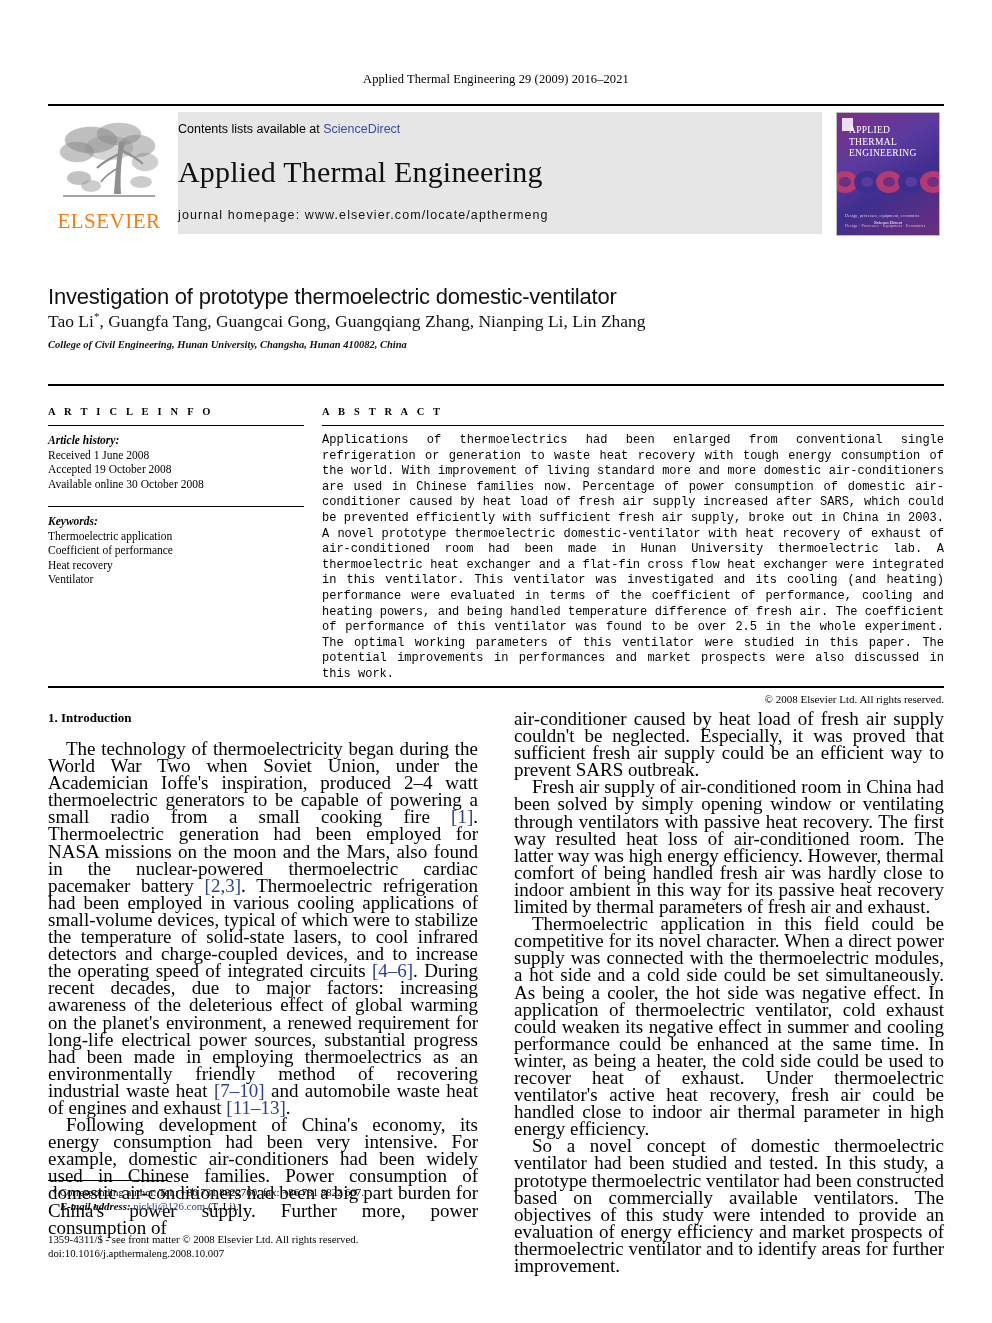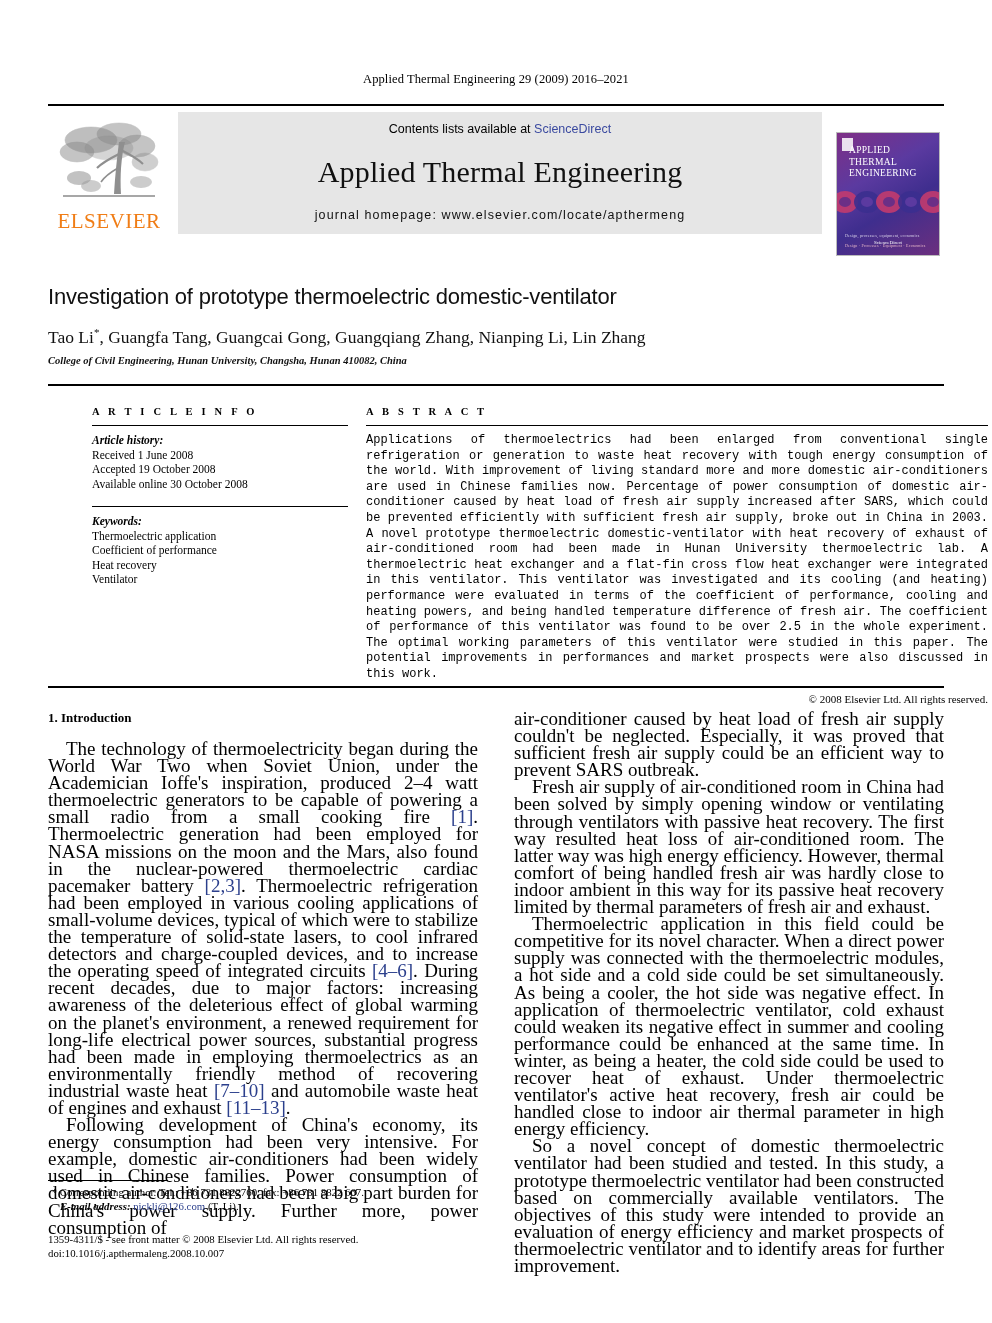--- a/index.html
+++ b/index.html
@@ -69,21 +69,21 @@
     letter-spacing: 0.5px;
     line-height: 1;
     margin-top: 1px;
   }
   .center-block {
     flex: 1 1 auto;
     background: #e6e6e6;
     display: flex;
     flex-direction: column;
     justify-content: space-between;
-    align-items: center;
+    align-items: flex-start;
     padding: 10px 0 12px 0;
     box-sizing: border-box;
     margin-left: 8px;
     margin-right: 10px;
   }
   .contents-line {
     font-family: "Liberation Sans", sans-serif;
     font-size: 12.5px;
     color: #000;
   }
@@ -109,21 +109,20 @@
     align-items: flex-start;
     justify-content: center;
   }
   .cover-img {
     width: 102px;
     height: 122px;
     border: 1px solid #bbb;
     position: relative;
     overflow: hidden;
     background: linear-gradient(150deg,#7e2f86 0%, #5b3aa0 35%, #3f2e8e 60%, #6b2f7e 100%);
-    margin-top: 20px;
   }
   .cover-title {
     position: absolute;
     top: 12px;
     left: 12px;
     right: 4px;
     color: #ffffff;
     font-family: "Liberation Serif", serif;
     font-size: 9.5px;
     line-height: 11.5px;
@@ -169,21 +168,21 @@
     font-family: "Liberation Sans", sans-serif;
     font-size: 22px;
     font-weight: normal;
     color: #111;
     margin: 0;
     letter-spacing: -0.2px;
   }
   .authors {
     font-family: "Liberation Serif", serif;
     font-size: 17.5px;
-    margin-top: 16px;
+    margin-top: 0;
     color: #111;
   }
   .authors sup { font-size: 11px; }
   .affiliation {
     font-family: "Liberation Serif", serif;
     font-style: italic;
     font-weight: bold;
     font-size: 10.5px;
     margin-top: 7px;
     color: #111;
@@ -197,21 +196,20 @@
   }
   #rule-top-info { top: 384px; }
   #rule-bottom-abs { top: 686px; }
 
   .info-abstract {
     position: absolute;
     top: 406px;
     left: 48px;
     width: 896px;
     display: flex;
-    margin-left: 44px;
   }
   .col-info { width: 256px; flex: 0 0 256px; }
   .col-abs  { flex: 1 1 auto; margin-left: 18px; }
 
   .sechead {
     font-family: "Liberation Serif", serif;
     font-weight: bold;
     font-size: 10.5px;
     letter-spacing: 3.2px;
   }

